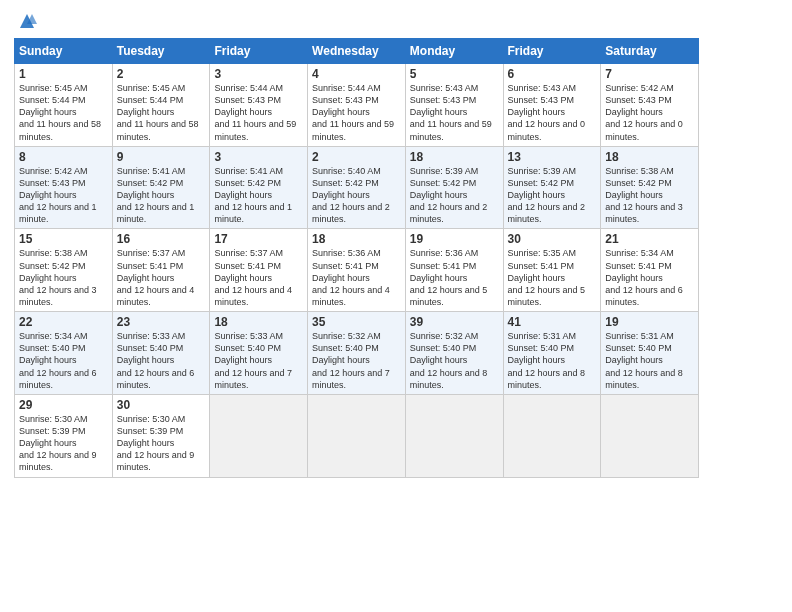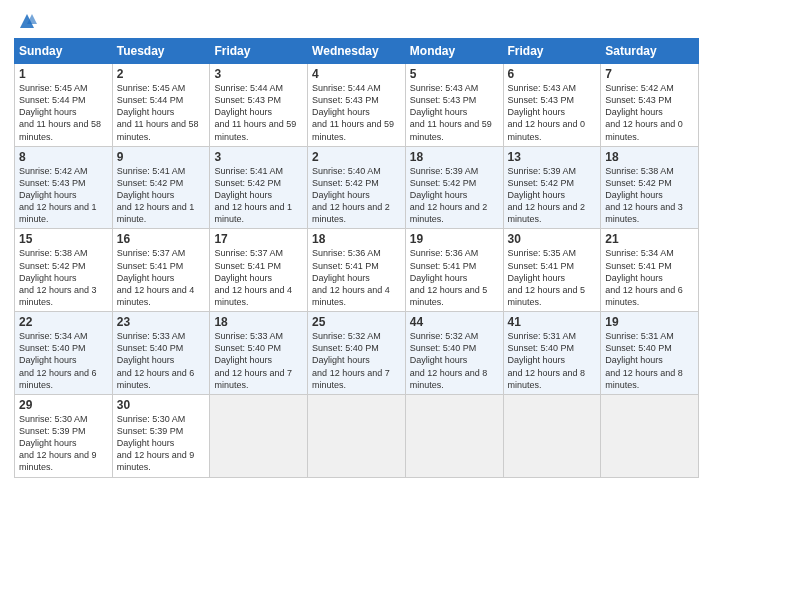--- a/index.html
+++ b/index.html
@@ -229,25 +229,25 @@
           </td>
           <td>
             <span class="day-num">23</span>
             <div class="day-info">Sunrise: 5:33 AM<br>Sunset: 5:40 PM<br>Daylight hours<br>and 12 hours and 6 minutes.</div>
           </td>
           <td>
             <span class="day-num">18</span>
             <div class="day-info">Sunrise: 5:33 AM<br>Sunset: 5:40 PM<br>Daylight hours<br>and 12 hours and 7 minutes.</div>
           </td>
           <td>
-            <span class="day-num">25</span>
+            <span class="day-num">35</span>
             <div class="day-info">Sunrise: 5:32 AM<br>Sunset: 5:40 PM<br>Daylight hours<br>and 12 hours and 7 minutes.</div>
           </td>
           <td>
-            <span class="day-num">44</span>
+            <span class="day-num">39</span>
             <div class="day-info">Sunrise: 5:32 AM<br>Sunset: 5:40 PM<br>Daylight hours<br>and 12 hours and 8 minutes.</div>
           </td>
           <td>
             <span class="day-num">41</span>
             <div class="day-info">Sunrise: 5:31 AM<br>Sunset: 5:40 PM<br>Daylight hours<br>and 12 hours and 8 minutes.</div>
           </td>
           <td>
             <span class="day-num">19</span>
             <div class="day-info">Sunrise: 5:31 AM<br>Sunset: 5:40 PM<br>Daylight hours<br>and 12 hours and 8 minutes.</div>
           </td>

